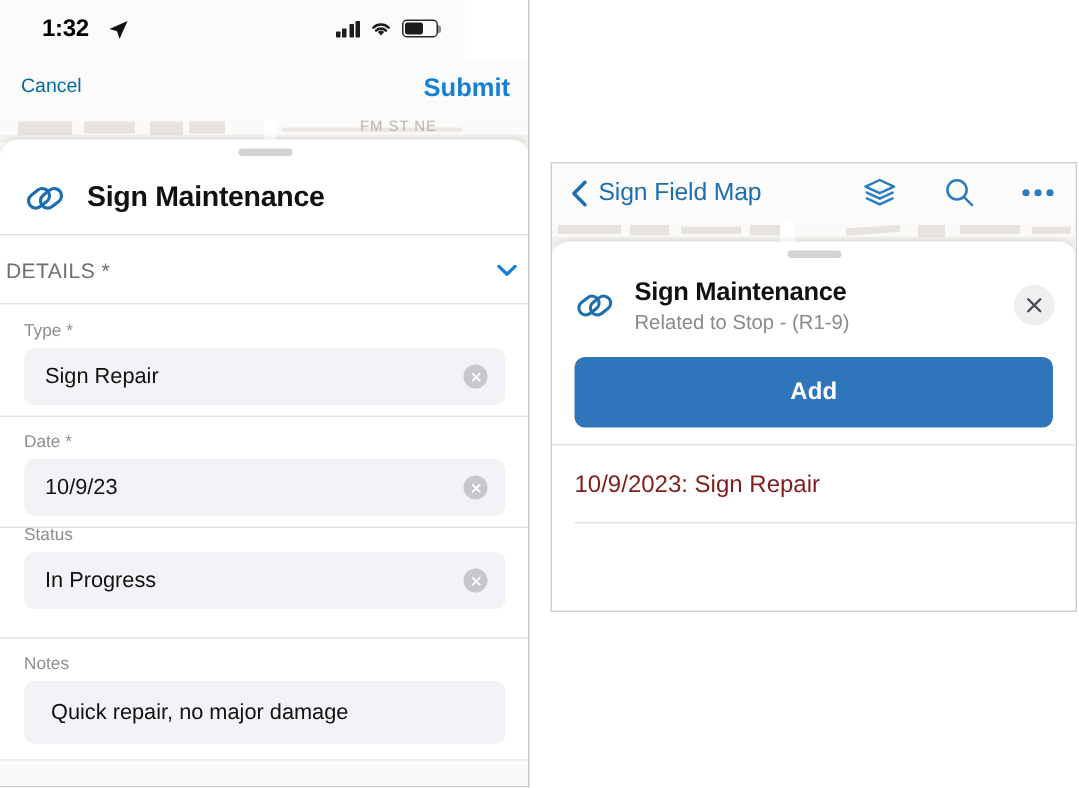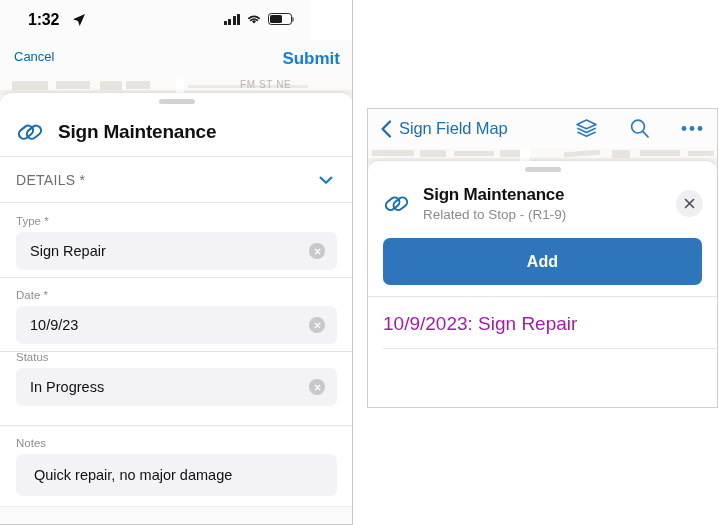--- a/index.html
+++ b/index.html
@@ -188,21 +188,21 @@
     background: #e3e3e6;
   }
 
   #details-row {
     position: absolute;
     left: 0; top: 64px;
     width: 351px; height: 45px;
     display: flex;
     align-items: center;
     justify-content: space-between;
-    padding: 0 16px;
+    padding: 0 4px;
     box-sizing: border-box;
   }
   #details-label {
     font-size: 14px;
     color: #6e6e73;
     letter-spacing: 0.3px;
   }
 
   .field-block {
     position: absolute;
@@ -360,22 +360,22 @@
   .rhr.inset { left: 15px; width: 334px; }
 
   #list-row {
     position: absolute;
     left: 15px; top: 138px;
     width: 334px; height: 49px;
     display: flex;
     align-items: center;
   }
   #list-row-text {
-    font-size: 19px;
-    color: #a21caf;
+    font-size: 16px;
+    color: #7f1d1d;
   }
 </style>
 </head>
 <body>
 
 <div id="left-panel">
 
   <div id="status-bar">
     <div id="status-time">1:32</div>
     <svg id="location-arrow" viewBox="0 0 14 14">

